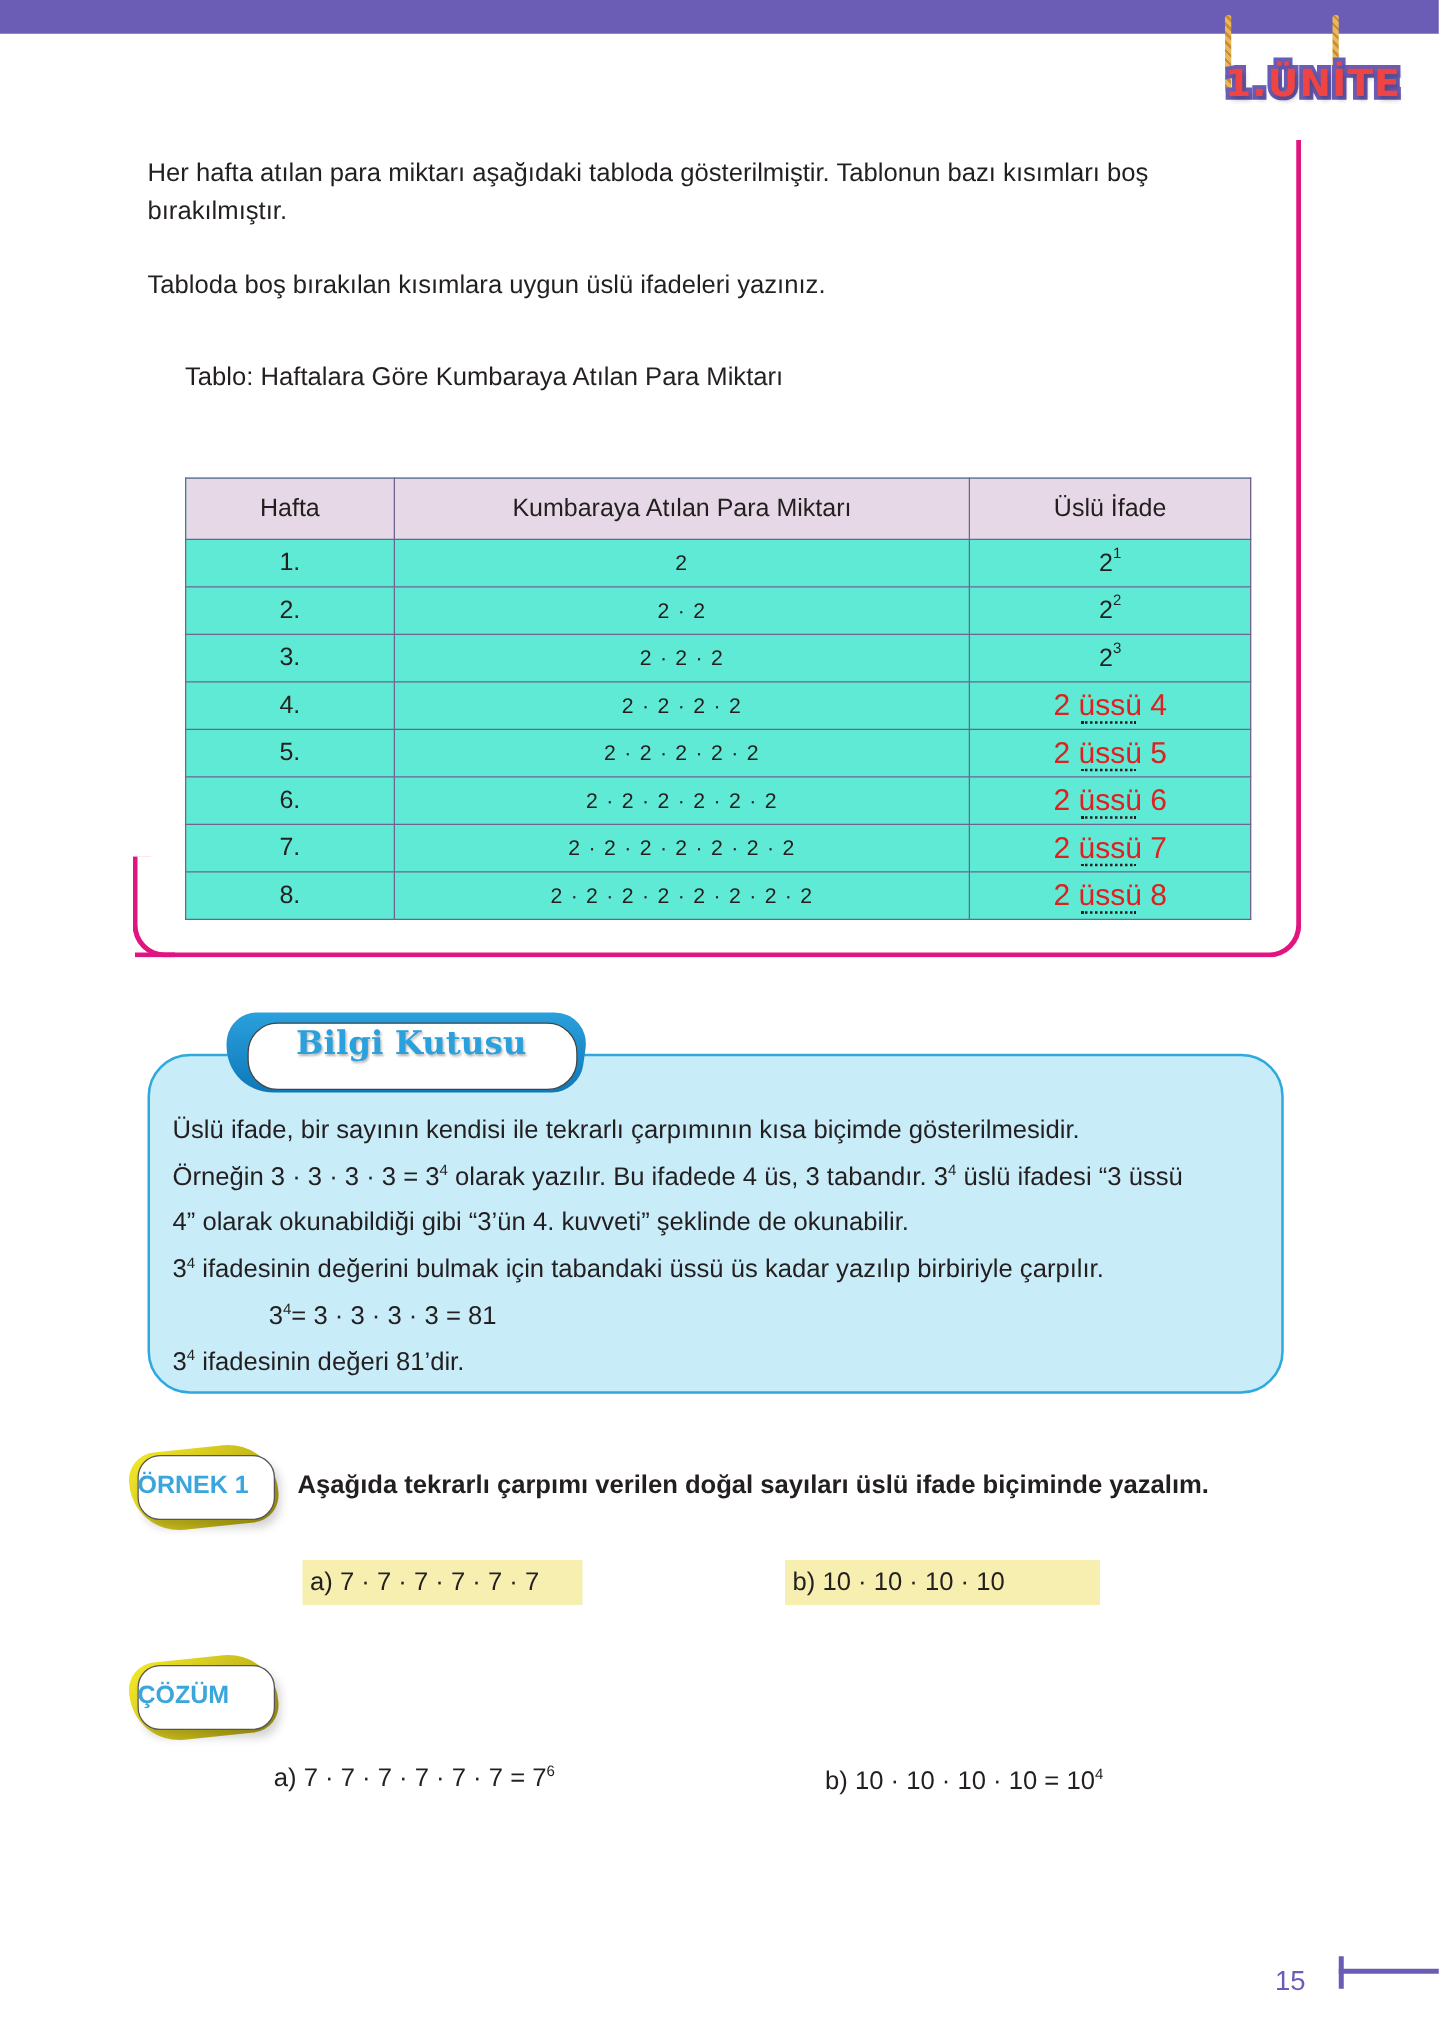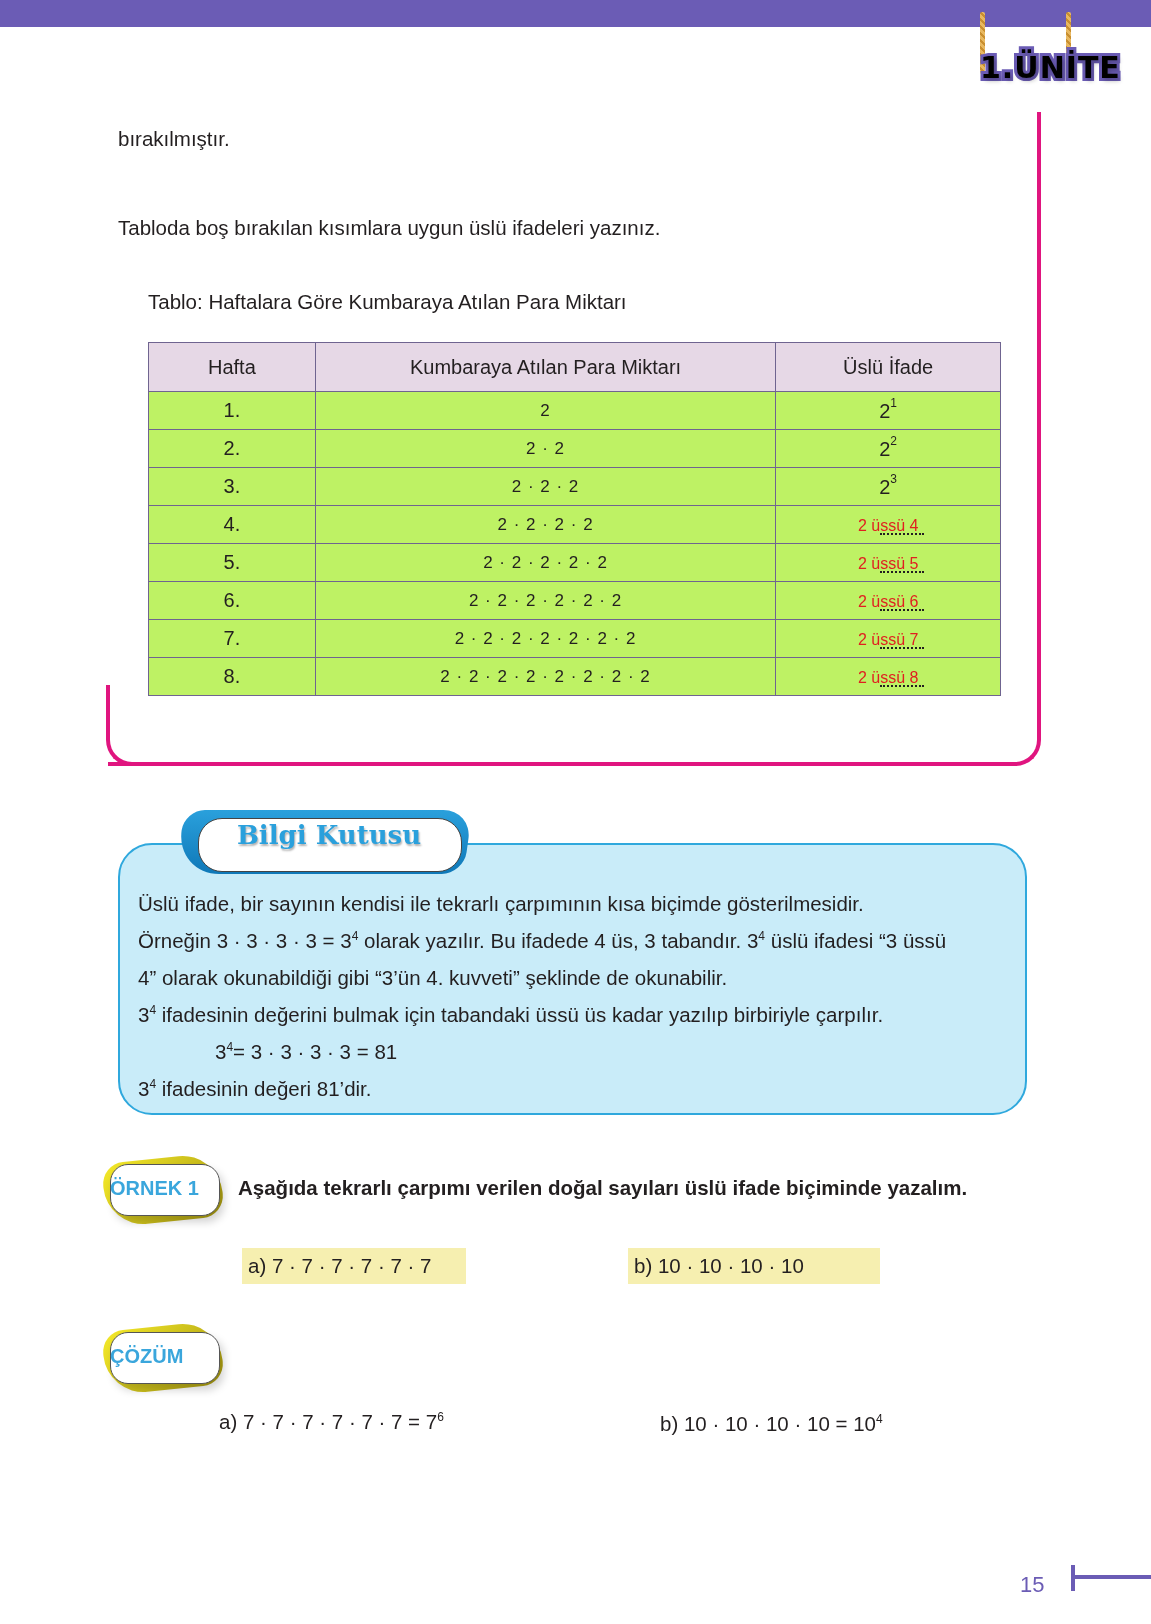--- a/index.html
+++ b/index.html
@@ -1,30 +1,30 @@
 <!DOCTYPE html>
 <html><head>
 <meta charset="utf-8">
 <style>
   html, body { margin:0; padding:0; }
   body { width:1151px; height:1624px; position:relative; background:#ffffff; font-family:"Liberation Sans", sans-serif; color:#231f20; overflow:hidden; }
   .topbar { position:absolute; left:0; top:0; width:1151px; height:27px; background:#6b5cb5; }
   .unit-badge { position:absolute; left:980px; top:42px; width:130px; height:50px; }
   .unit-badge .rope { position:absolute; top:-30px; width:5px; height:62px; background:repeating-linear-gradient(45deg,#e8b860 0 3px,#c98f30 3px 5px); border-radius:2px; }
-  .unit-badge .txt { position:absolute; left:0; top:8px; font-family:"DejaVu Sans", sans-serif; font-weight:bold; font-size:30px; color:#000000; letter-spacing:1px; -webkit-text-stroke:6px #6b5cb5; paint-order:stroke fill; text-shadow:2px 3px 4px rgba(0,0,0,0.25); }
+  .unit-badge .txt { position:absolute; left:0; top:8px; font-family:"DejaVu Sans", sans-serif; font-weight:bold; font-size:30px; color:#ef4444; letter-spacing:1px; -webkit-text-stroke:6px #6b5cb5; paint-order:stroke fill; text-shadow:2px 3px 4px rgba(0,0,0,0.25); }
   .para { position:absolute; left:118px; font-size:20.5px; line-height:30px; color:#231f20; }
   .frame { position:absolute; left:108px; top:112px; width:929px; height:650px; border-right:4px solid #e0157f; border-bottom:4px solid #e0157f; border-bottom-right-radius:26px; }
   .frame-left { position:absolute; left:106px; top:685px; width:30px; height:77px; border-left:4px solid #e0157f; border-bottom:4px solid #e0157f; border-bottom-left-radius:26px; }
-  table.kumbara { position:absolute; left:148px; top:342px; width:853px; border-collapse:collapse; background:#bef264; }
+  table.kumbara { position:absolute; left:148px; top:382px; width:853px; border-collapse:collapse; background:#5eead4; }
   table.kumbara th, table.kumbara td { border:1.5px solid #6f6490; text-align:center; font-weight:normal; padding:0; }
   table.kumbara th { background:#e6d8e6; height:48px; font-size:20px; }
   table.kumbara td { height:37px; font-size:20px; }
   table.kumbara td.prod { font-size:17px; letter-spacing:1px; }
   table.kumbara td.exp sup { font-size:12px; position:relative; top:-3px; }
-  .red-answer { color:#e02020; font-size:16px; position:relative; }
+  .red-answer { color:#e02020; font-size:24px; position:relative; }
   .red-answer .dots { position:absolute; left:22px; bottom:-1px; width:44px; border-bottom:2px dotted #231f20; }
   .bilgi { position:absolute; left:118px; top:843px; width:909px; height:272px; background:#c9ecf9; border:2.5px solid #2fa8dd; border-radius:34px; box-sizing:border-box; }
   .bilgi-tab { position:absolute; left:180px; top:806px; width:290px; height:70px; }
   .bilgi-tab .blue { position:absolute; left:0; top:4px; width:288px; height:64px; background:linear-gradient(180deg,#2aa0dc,#0f78b8); border-radius:28px 40px 30px 60px; transform:skewX(-8deg); }
   .bilgi-tab .white { position:absolute; left:18px; top:12px; width:262px; height:52px; background:#ffffff; border-radius:24px; border:1px solid #444; }
   .bilgi-tab .title { position:absolute; left:18px; top:14px; width:262px; text-align:center; font-family:"DejaVu Serif", serif; font-weight:bold; font-size:26px; color:#2aa0dc; text-shadow:1px 2px 2px rgba(0,0,0,0.3); }
   .bilgi-line { position:absolute; left:138px; font-size:20.5px; color:#231f20; white-space:nowrap; }
   .bilgi-line sup { font-size:12px; }
   .label-box { position:absolute; width:108px; height:50px; }
   .label-box .yel { position:absolute; left:-6px; top:-6px; width:118px; height:64px; background:linear-gradient(135deg,#f5ea2a,#a89a10); border-radius:22px 40px 22px 40px; transform:rotate(-6deg); }
@@ -46,20 +46,21 @@
 <div class="unit-badge">
   <div class="rope" style="left:0px;"></div>
   <div class="rope" style="left:86px;"></div>
   <span class="txt">1.ÜNİTE</span>
 </div>
 
 <div class="frame"></div>
 <div class="frame-left"></div>
 
 <div class="para" style="top:124px;">
+  <div>Her hafta atılan para miktarı aşağıdaki tabloda gösterilmiştir. Tablonun bazı kısımları boş</div>
   <div>bırakılmıştır.</div>
 </div>
 <div class="para" style="top:213px;">Tabloda boş bırakılan kısımlara uygun üslü ifadeleri yazınız.</div>
 <div class="para" style="top:287px; left:148px;">Tablo: Haftalara Göre Kumbaraya Atılan Para Miktarı</div>
 
 <table class="kumbara">
   <colgroup>
       <col style="width:167px">
       <col style="width:461px">
       <col style="width:225px">

